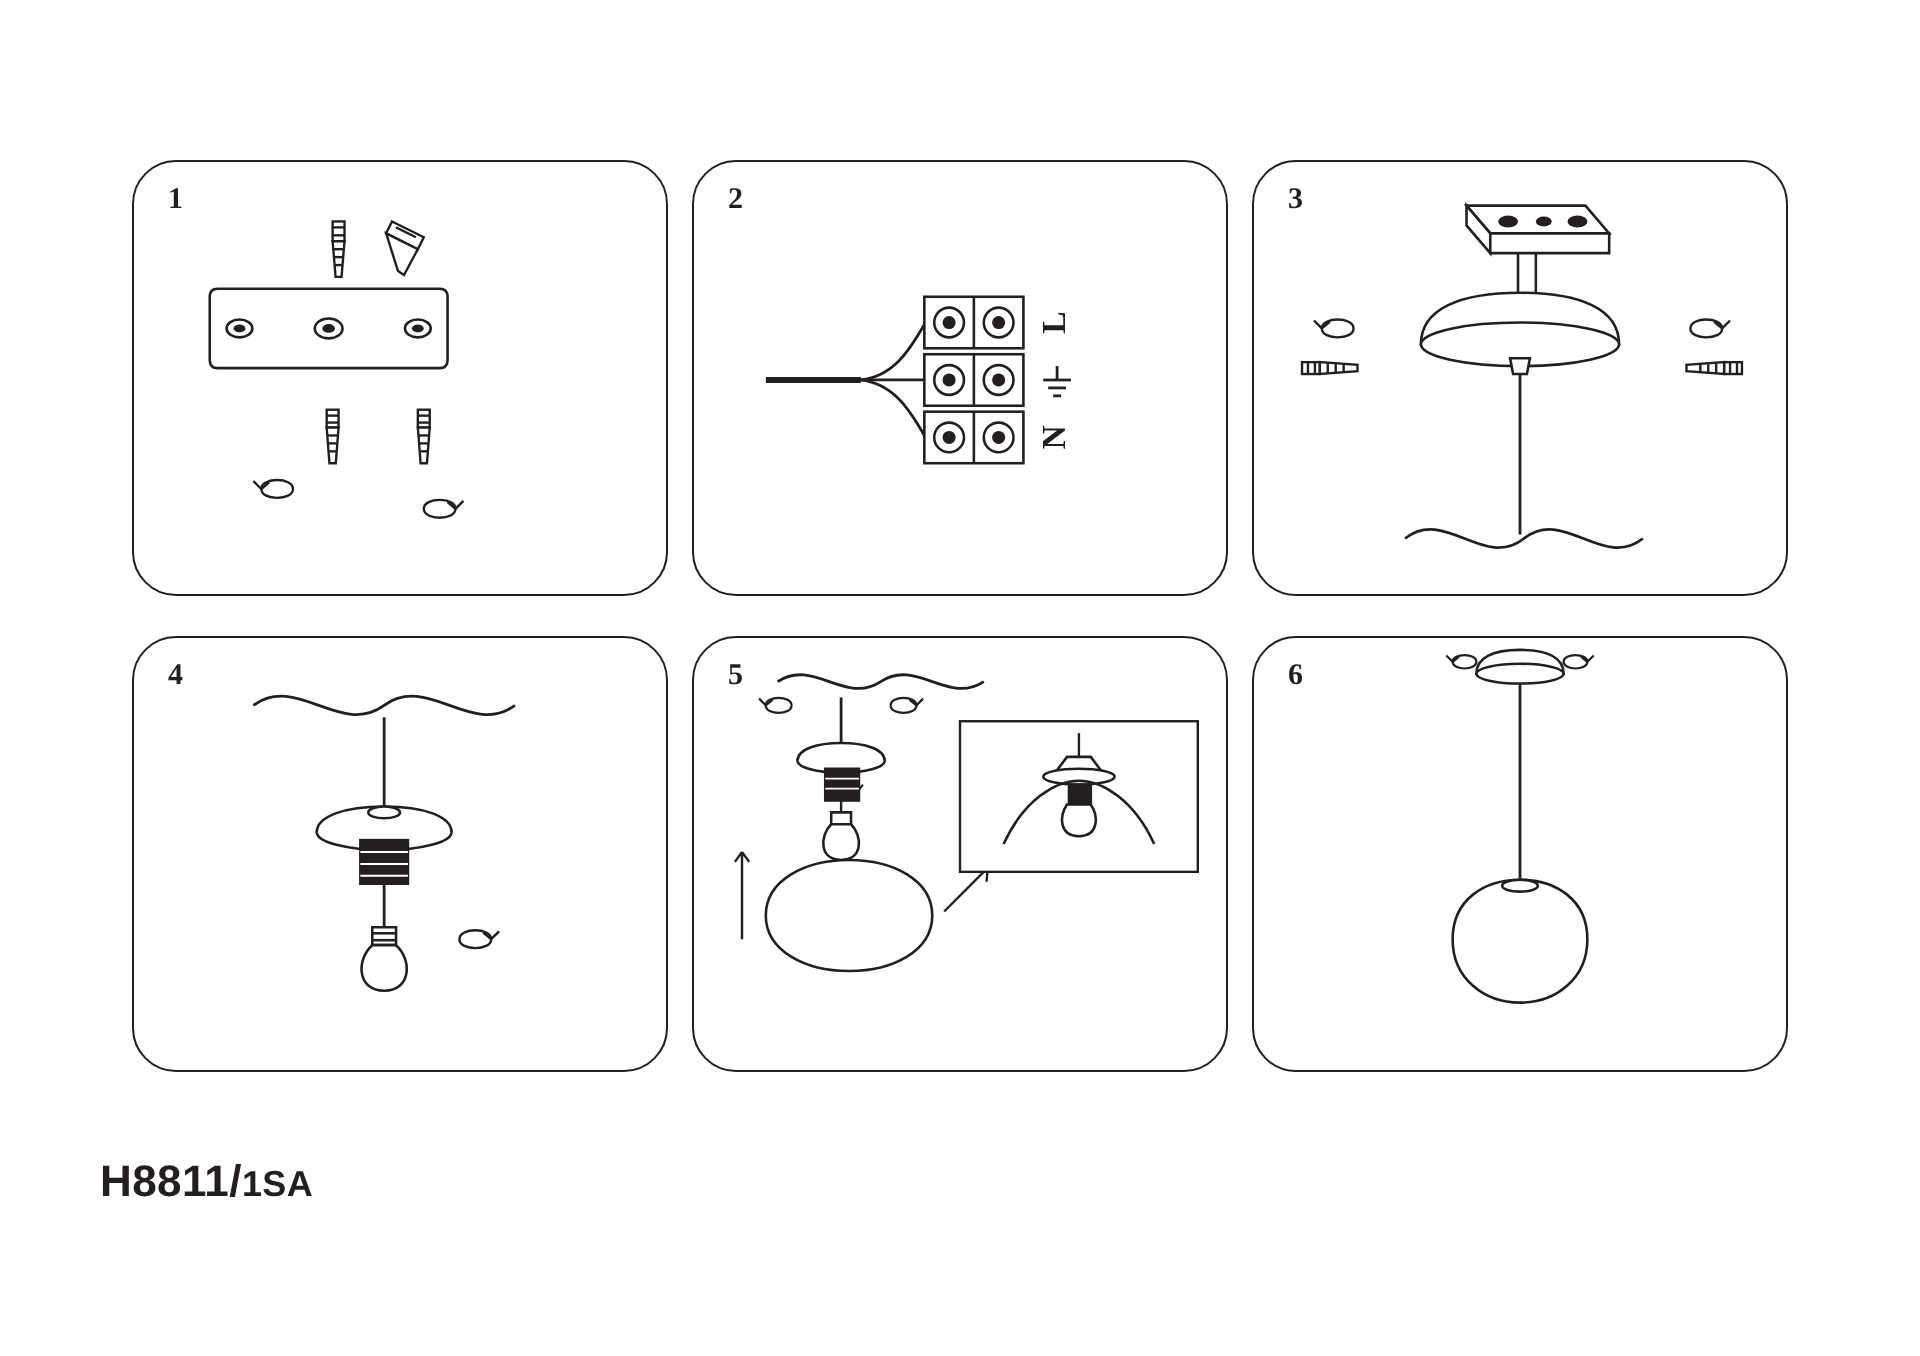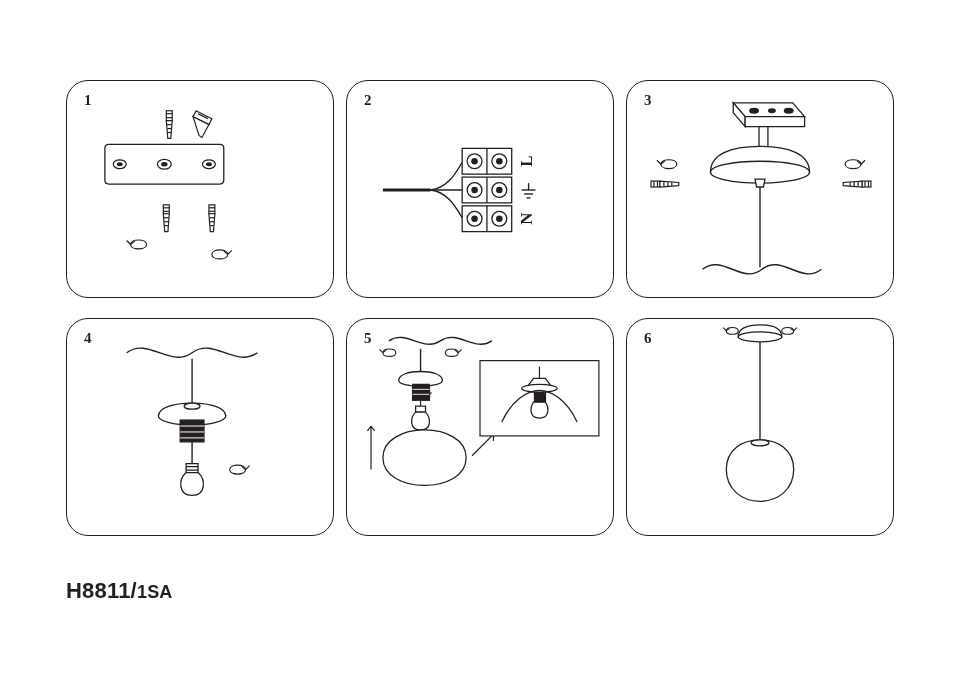--- a/index.html
+++ b/index.html
@@ -39,21 +39,21 @@
   }
   .panel-art {
     position: absolute;
     left: 0; top: 0;
     width: 100%;
     height: 100%;
     pointer-events: none;
   }
   #model-code {
     position: absolute;
-    left: 66px;
+    left: 50px;
     top: 578px;
     color: #231f20;
     white-space: nowrap;
   }
   #model-code .code-main {
     font-family: "Liberation Sans", sans-serif;
     font-weight: bold;
     font-size: 22px;
     letter-spacing: 0.2px;
   }

